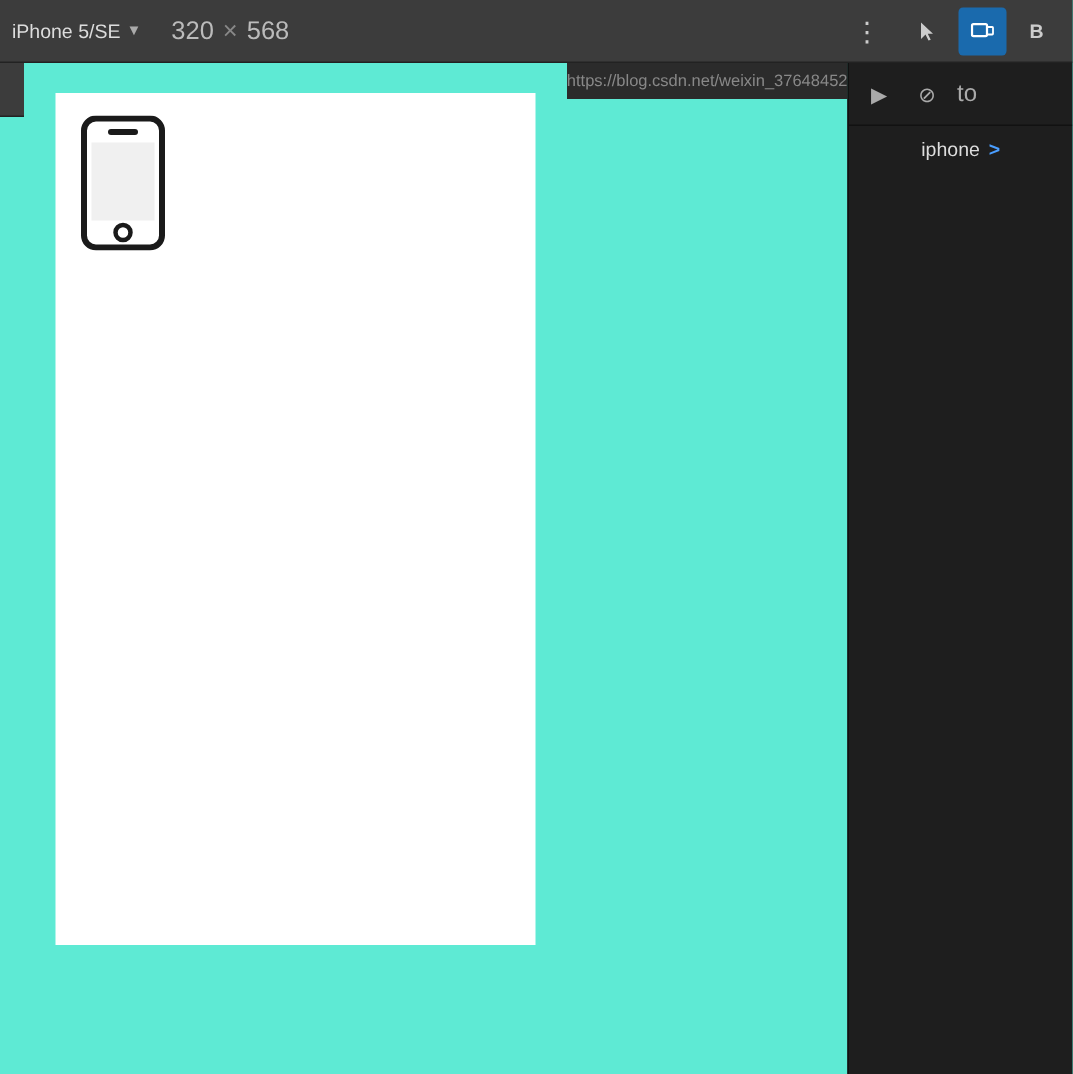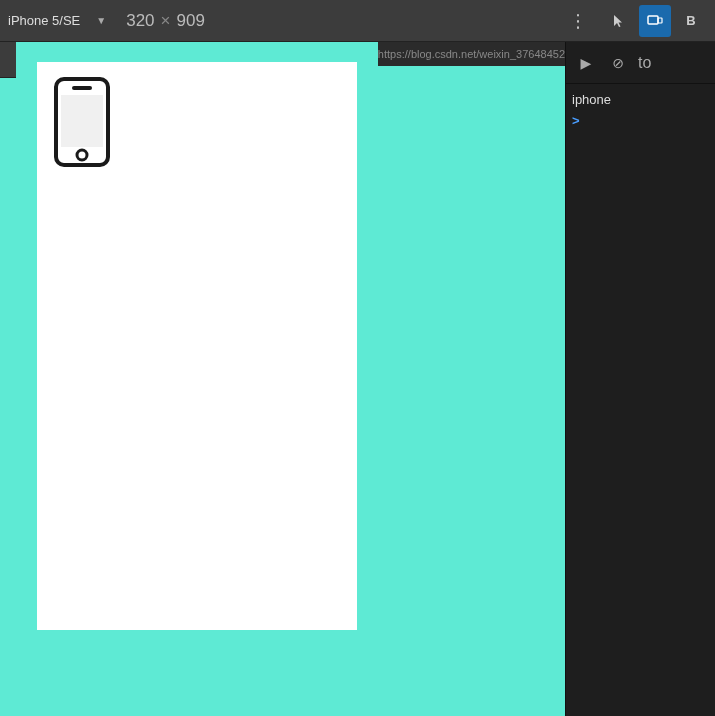--- a/index.html
+++ b/index.html
@@ -22,21 +22,21 @@
       padding: 0 8px;
       flex-shrink: 0;
       border-bottom: 1px solid #222;
     }
     .device-selector {
       display: flex;
       align-items: center;
       color: #ddd;
       font-size: 13px;
       cursor: pointer;
-      gap: 16px;
+      gap: 4px;
     }
     .device-name {
       color: #ddd;
       font-size: 13px;
     }
     .dropdown-arrow {
       color: #aaa;
       font-size: 10px;
     }
     .dimensions {
@@ -188,21 +188,21 @@
     .rp-label {
       color: #aaa;
       font-size: 16px;
       margin-left: 2px;
     }
 
     
     .right-panel-content {
       padding: 8px 6px;
       display: flex;
-      flex-direction: column;
+      flex-direction: row;
       gap: 6px;
       justify-content: center;
     }
     .rp-item {
       display: flex;
       align-items: center;
       gap: 4px;
       cursor: pointer;
     }
     .rp-item-text {
@@ -219,21 +219,21 @@
 <body>
 
 <div class="top-toolbar">
   <div class="device-selector">
     <span class="device-name">iPhone 5/SE</span>
     <span class="dropdown-arrow">▼</span>
   </div>
   <div class="dimensions">
     <span>320</span>
     <span class="dim-sep">×</span>
-    <span>909</span>
+    <span>568</span>
   </div>
   <div class="toolbar-spacer"></div>
   <span class="more-btn">⋮</span>
   <div class="toolbar-icons">
     <div class="toolbar-icon-btn">
       <svg width="16" height="16" viewBox="0 0 16 16" fill="none">
         <path d="M3 2 L3 13 L6 10 L8 14 L9.5 13.5 L7.5 9.5 L11 9.5 Z" fill="#ccc"></path>
       </svg>
     </div>
     <div class="toolbar-icon-btn active">

